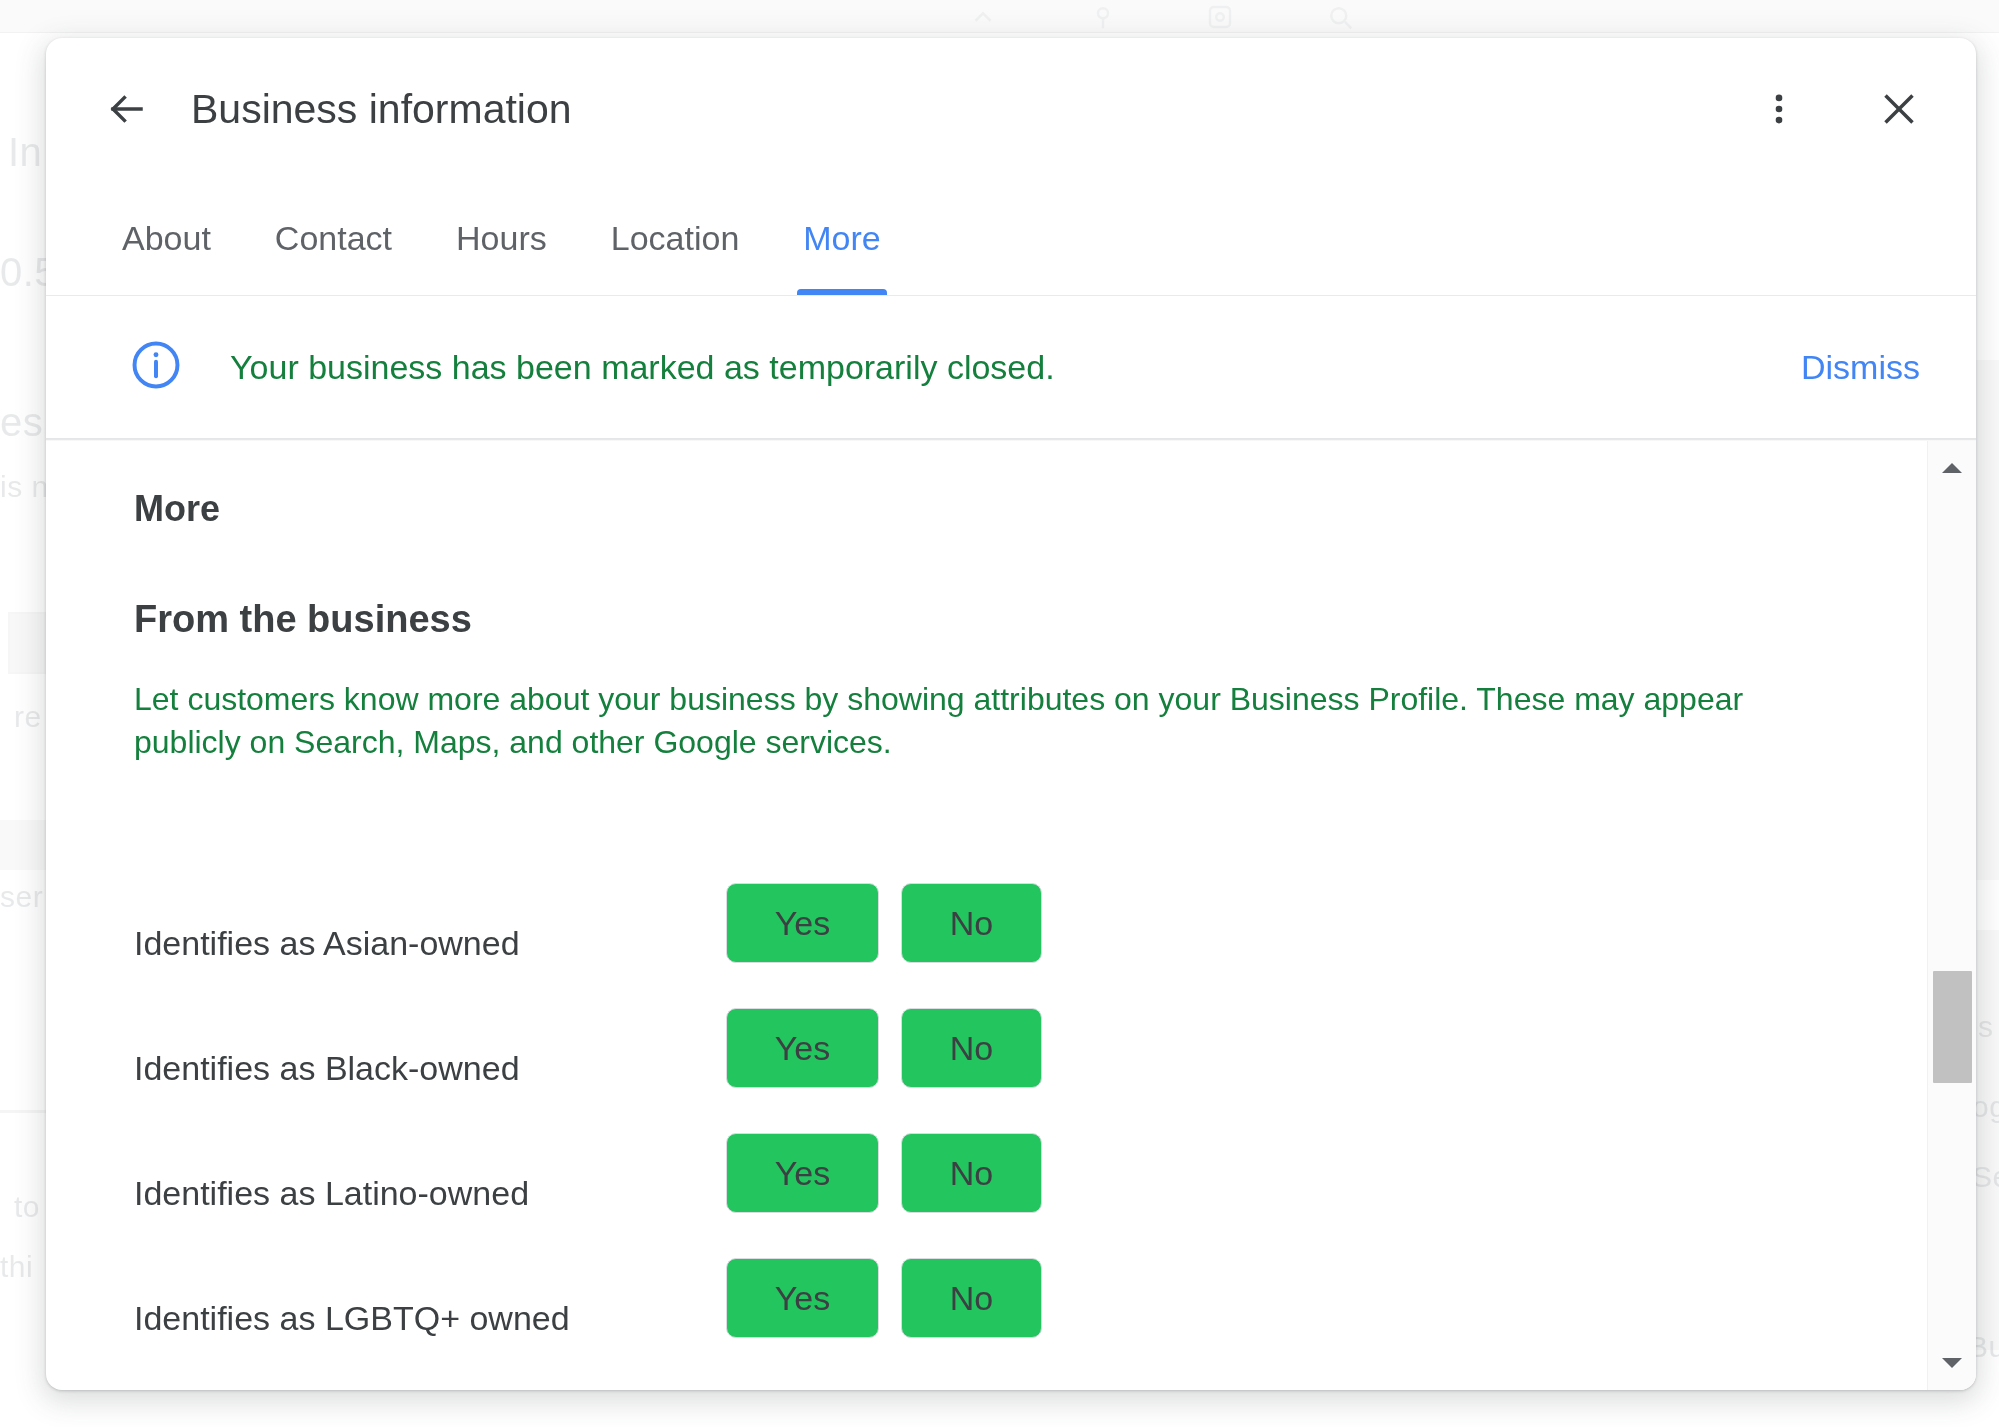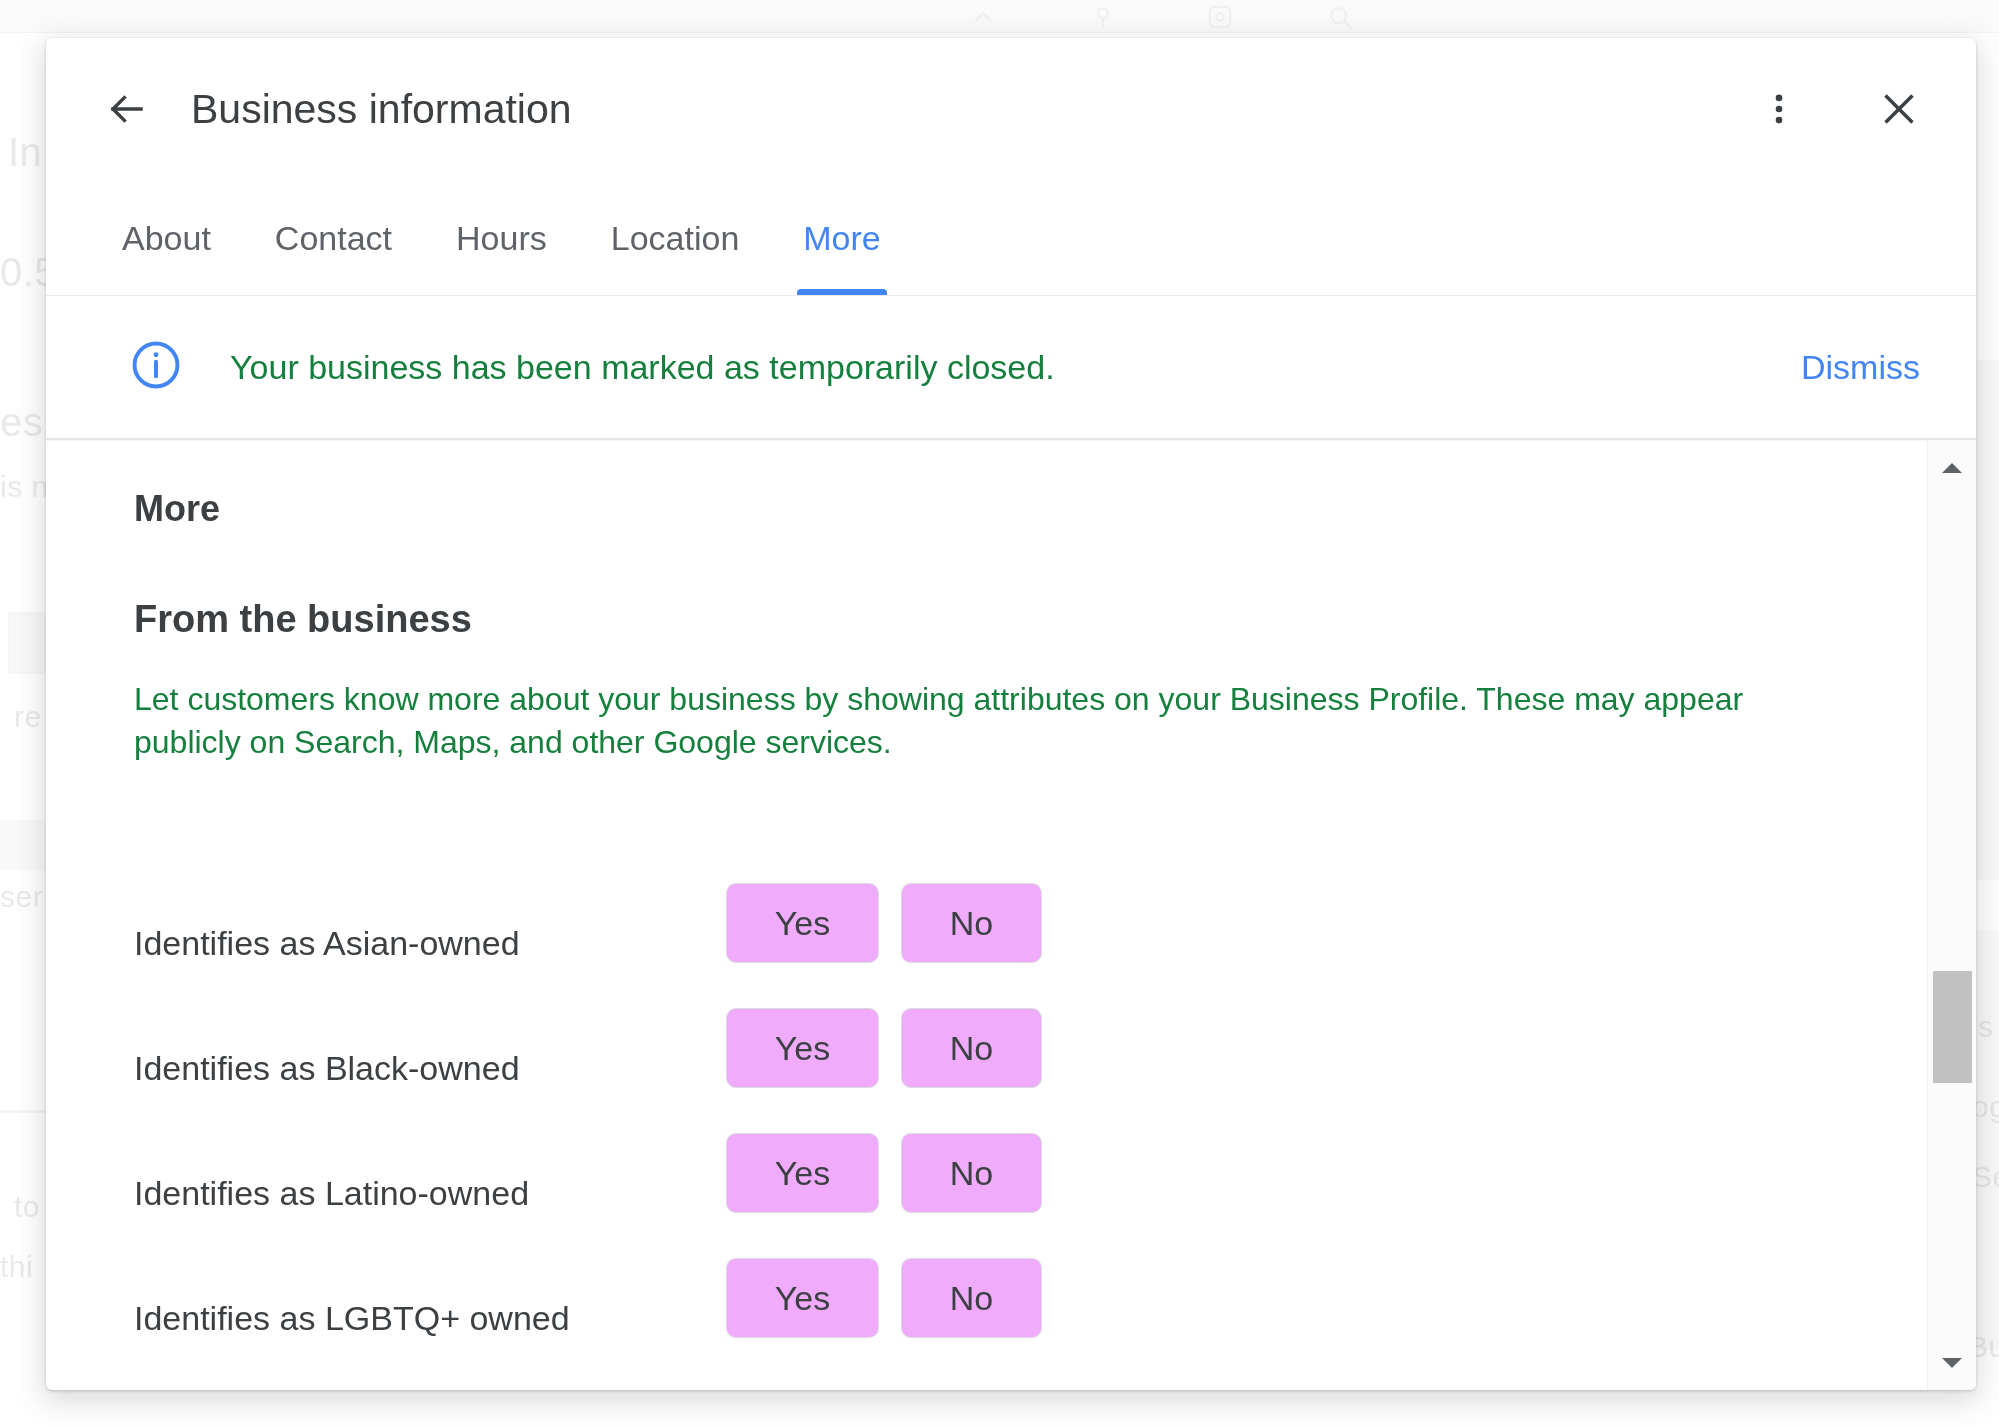--- a/index.html
+++ b/index.html
@@ -59,21 +59,21 @@
   }
 
   
   .modal {
     position: absolute;
     left: 46px;
     top: 38px;
     width: 1930px;
     height: 1352px;
     background: #ffffff;
-    border-radius: 6px;
+    border-radius: 16px;
     box-shadow: 0 1px 3px rgba(60,64,67,0.25), 0 8px 28px 4px rgba(60,64,67,0.18);
     overflow: hidden;
     display: flex;
     flex-direction: column;
   }
 
   
   .modal-header {
     position: relative;
     height: 142px;
@@ -234,21 +234,21 @@
     margin-left: 46px;
     flex: 0 0 auto;
     white-space: nowrap;
   }
   .choice-group { display: flex; gap: 22px; flex: 0 0 auto; }
   .choice-btn {
     min-width: 153px;
     height: 80px;
     border: 1px solid #dadce0;
     border-radius: 10px;
-    background: #f0abfc;
+    background: #22c55e;
     color: #3c4043;
     font-size: 34px;
     font-family: inherit;
     display: flex;
     align-items: center;
     justify-content: center;
     cursor: pointer;
     box-sizing: border-box;
     padding: 0 20px;
   }

